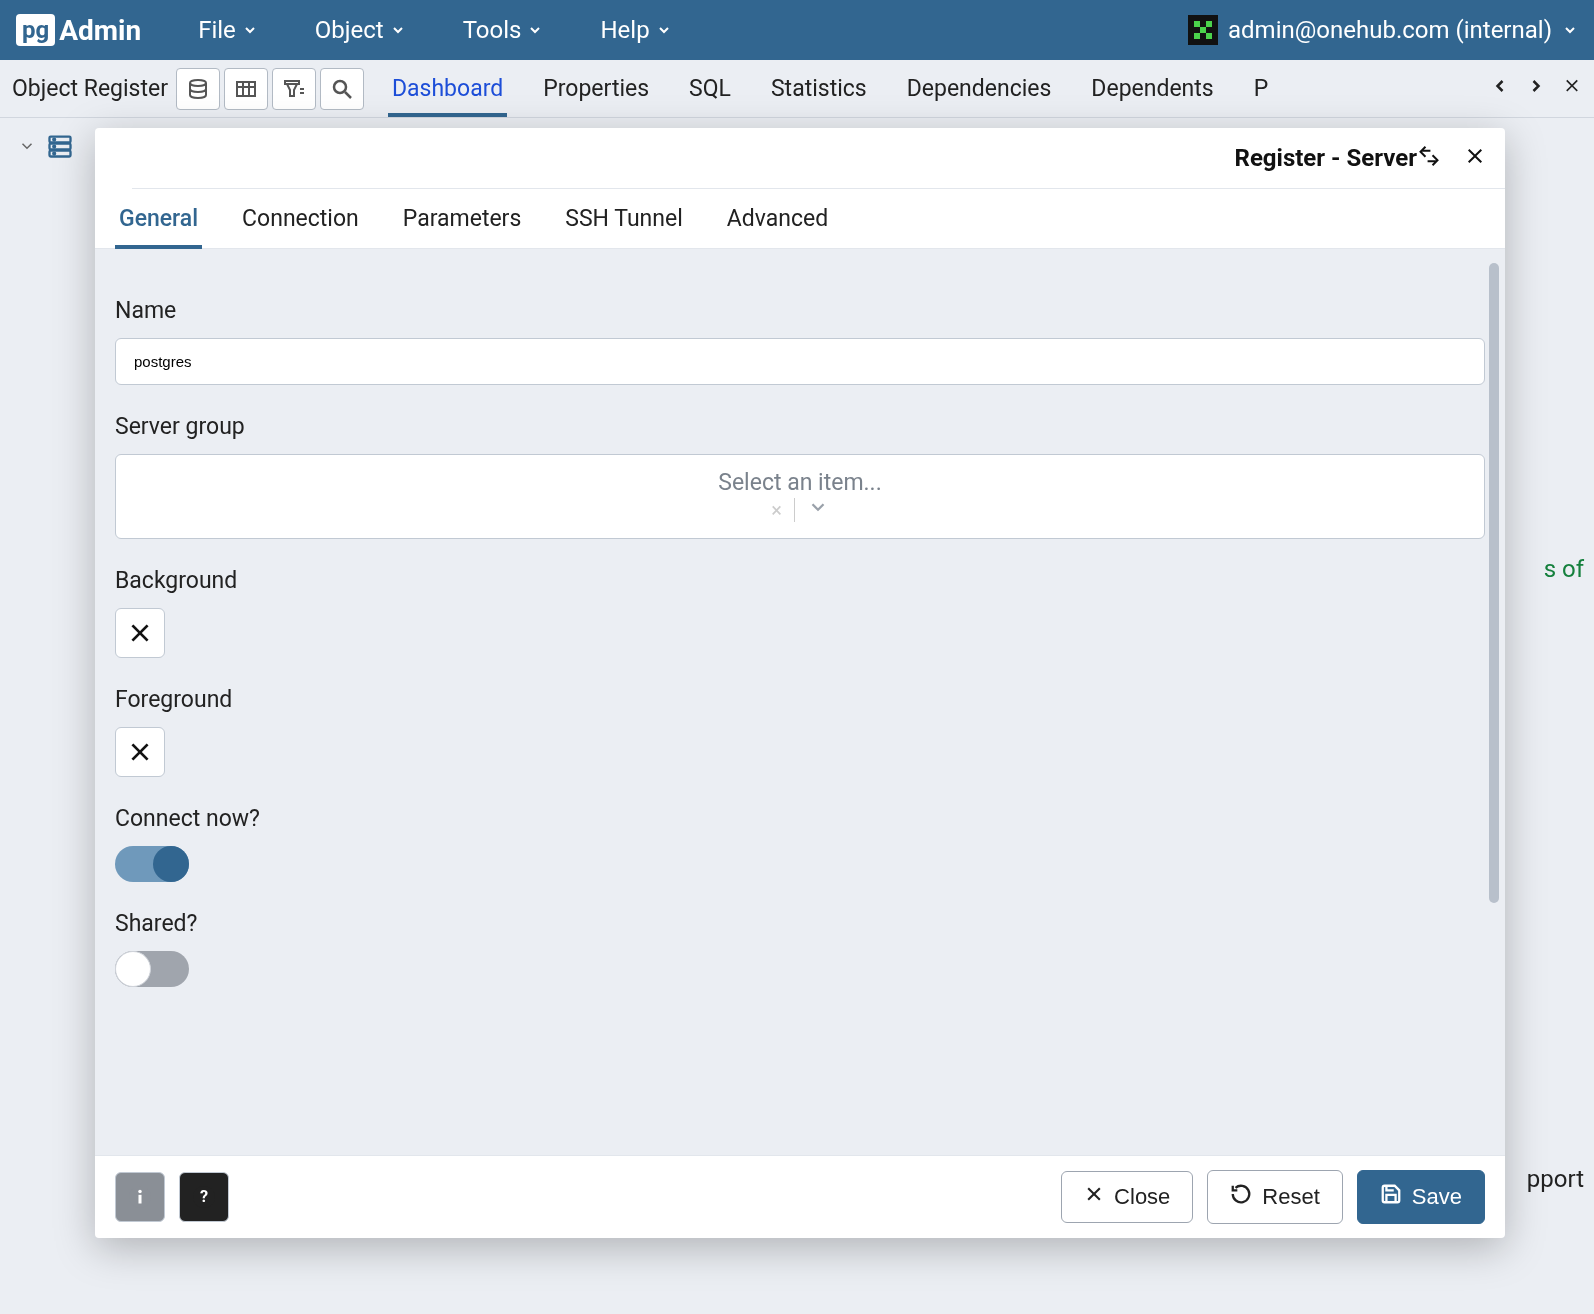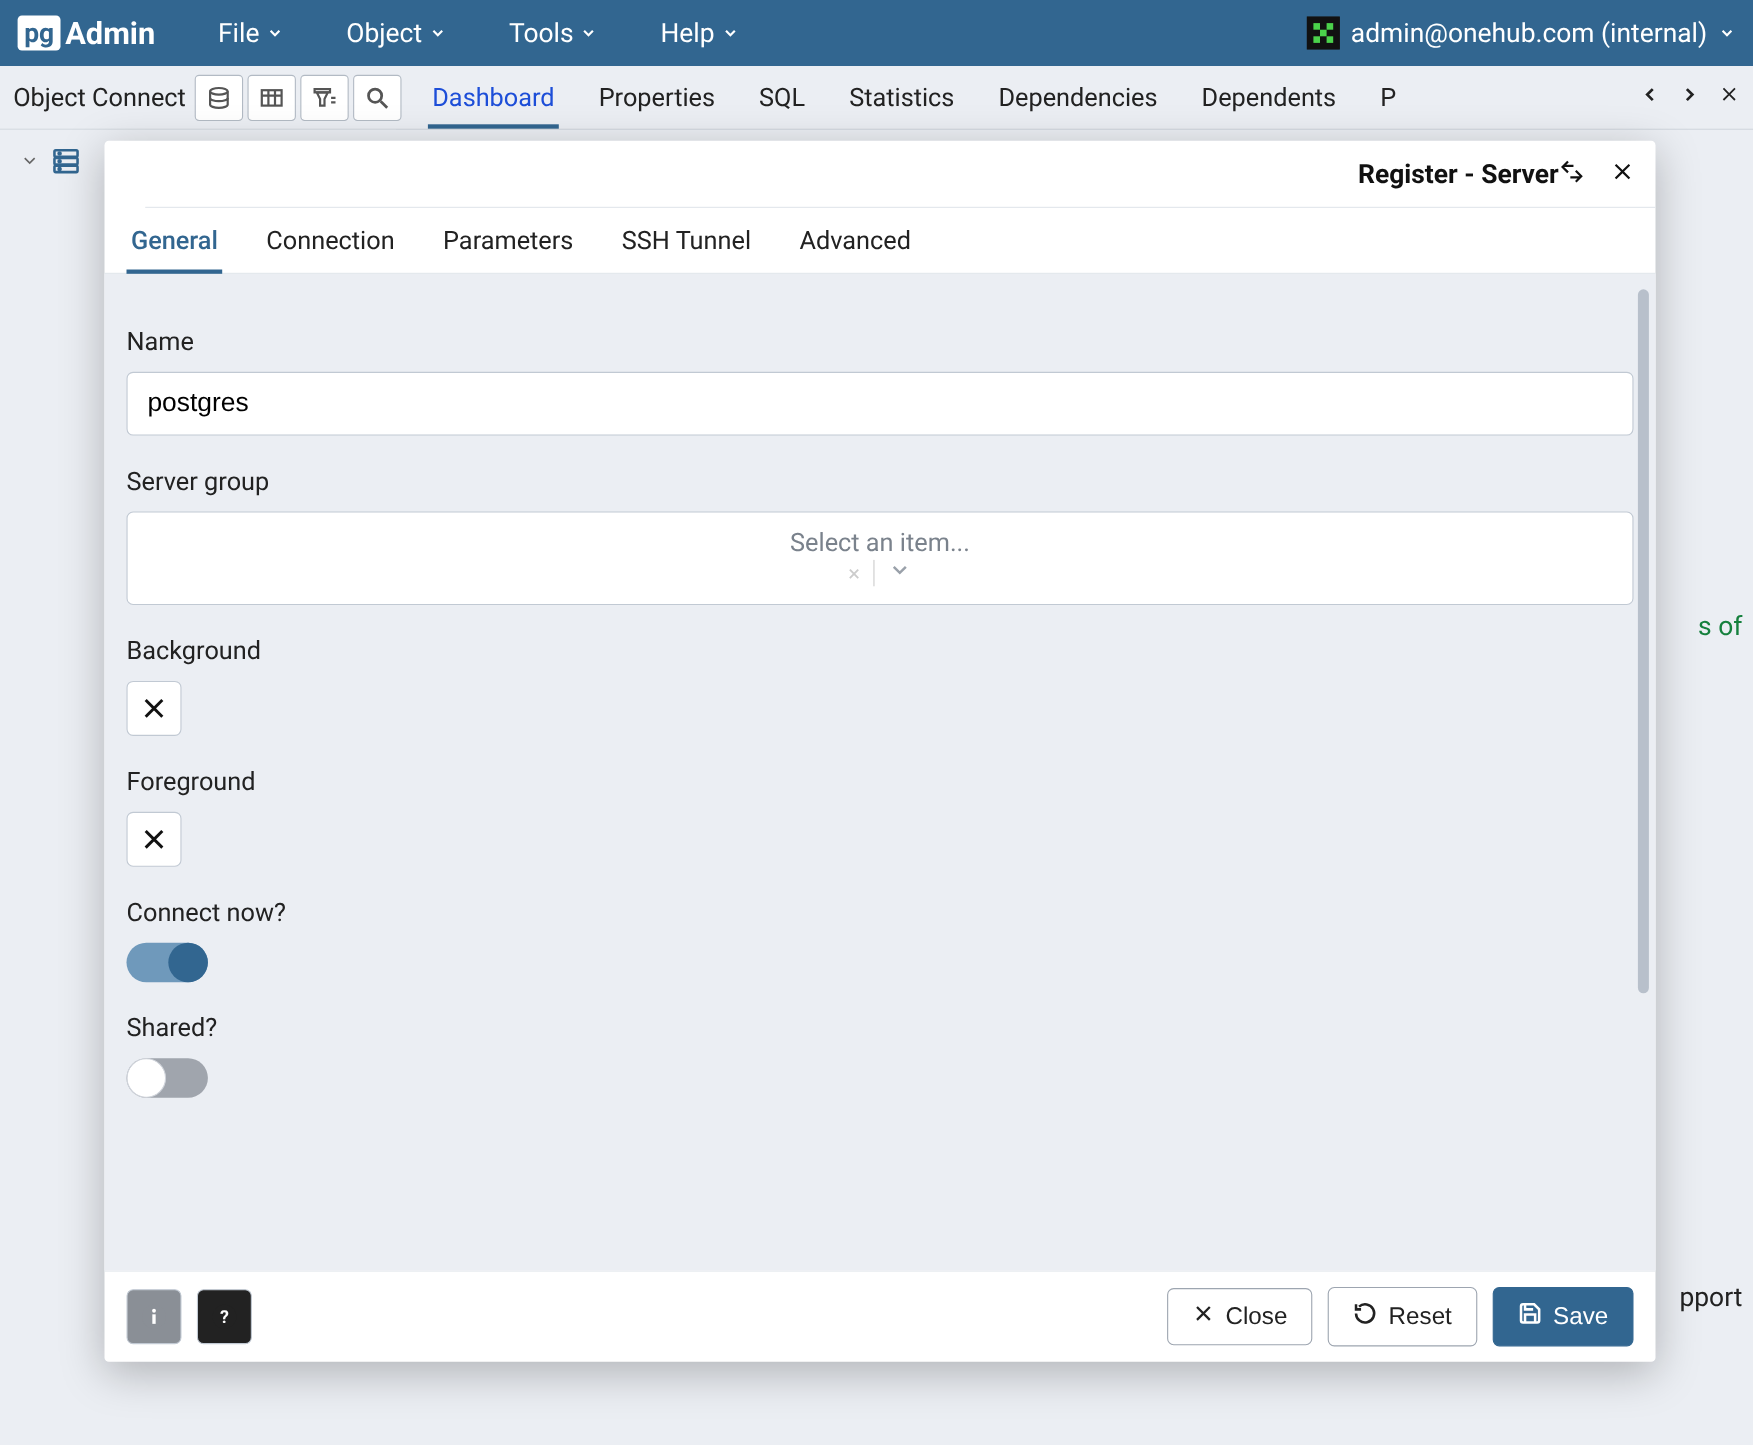--- a/index.html
+++ b/index.html
@@ -231,21 +231,21 @@
     color: #222;
     display: block;
     margin-bottom: 14px;
     margin-top: 28px;
   }
   .text-input {
     width: 100%;
     padding: 14px 18px;
     border: 1px solid #c1c9d3;
     border-radius: 6px;
-    font-size: 24px;
+    font-size: 15px;
     background: #fff;
   }
   .select-input {
     width: 100%;
     padding: 14px 18px;
     border: 1px solid #c1c9d3;
     border-radius: 6px;
     font-size: 23px;
     background: #fff;
     color: #7a828c;
@@ -376,21 +376,21 @@
         </svg>
     </span>
     <span>admin@onehub.com (internal)</span>
     <span class="chevron-down"><svg viewBox="0 0 24 24" fill="none" stroke="currentColor" stroke-width="3">
           <polyline points="6 9 12 15 18 9"></polyline>
         </svg></span>
   </div>
 </div>
 
 <div class="tabs-row">
-  <span class="explorer-label">Object Connect</span>
+  <span class="explorer-label">Object Register</span>
   <div class="toolbar-icons">
     <div class="toolbar-btn">
       <svg width="24" height="24" viewBox="0 0 24 24" fill="none" stroke="#555" stroke-width="2">
           <ellipse cx="12" cy="6" rx="8" ry="3"></ellipse>
           <path d="M4 6v6c0 1.7 3.6 3 8 3s8-1.3 8-3V6"></path>
           <path d="M4 12v6c0 1.7 3.6 3 8 3s8-1.3 8-3v-6"></path>
         </svg>
     </div>
     <div class="toolbar-btn">
       <svg width="24" height="24" viewBox="0 0 24 24" fill="none" stroke="#555" stroke-width="2">

